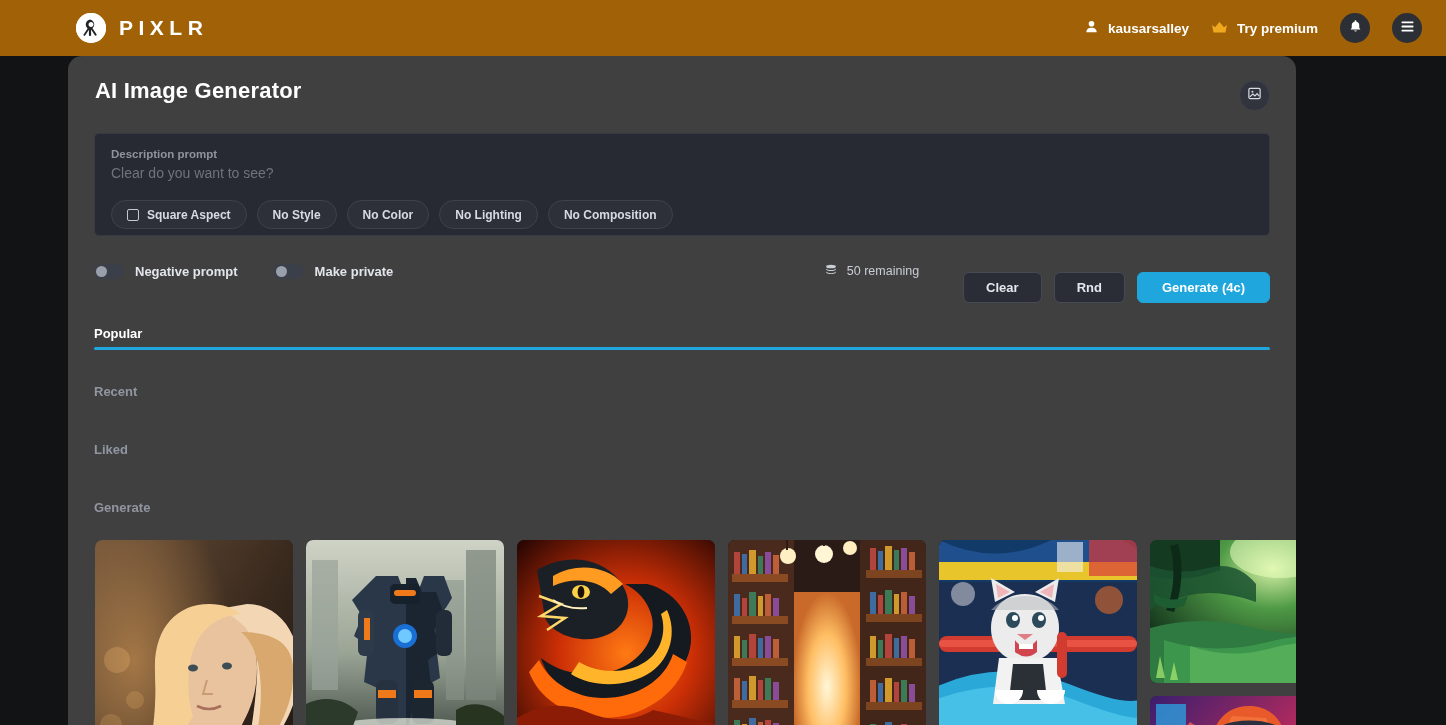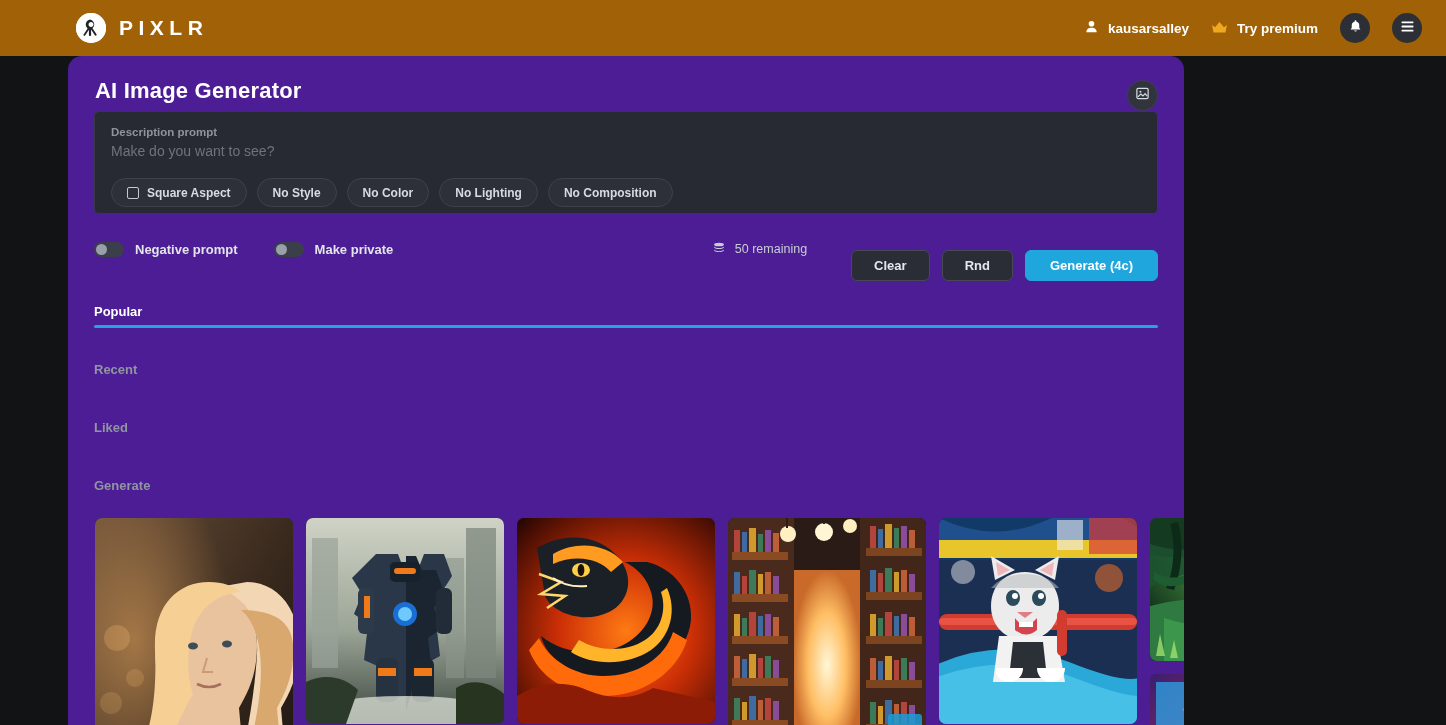--- a/index.html
+++ b/index.html
@@ -41,40 +41,41 @@
     width: 30px; height: 30px; border-radius: 50%;
     background: #2c2f35;
     display: flex; align-items: center; justify-content: center;
     cursor: pointer;
   }
   .crown { font-size: 15px; line-height: 1; }
 
   
   .panel {
     position: absolute; left: 68px; top: 56px;
-    width: 1116px; height: 669px;
-    background: #4c1d95;
+    width: 1228px; height: 669px;
+    background: #404040;
     border-radius: 14px 14px 0 0;
     padding: 22px 26px 0 26px;
     overflow: hidden;
   }
   .panel-head { display: flex; align-items: flex-start; }
   .page-title {
     color: #ffffff; font-size: 22px; font-weight: 700;
     letter-spacing: .2px; padding-left: 1px;
   }
   .round-btn {
     margin-left: auto; width: 31px; height: 31px; border-radius: 50%;
     background: #31343d; border: 1px solid #3c404a;
     display: flex; align-items: center; justify-content: center;
     cursor: pointer; margin-top: 2px;
   }
 
   
   .prompt-box {
+    margin-top: 22px;
     background: #272a32;
     border: 1px solid #363a45;
     border-radius: 5px;
     padding: 14px 16px 15px 16px;
     height: 103px;
   }
   .prompt-label { color: #8e939e; font-size: 11.5px; font-weight: 700; }
   .prompt-placeholder {
     color: #6e737e; font-size: 14px; margin-top: 5px; font-weight: 400;
   }
@@ -225,21 +226,21 @@
           <rect x="2" y="2.6" width="12" height="10.8" rx="1.4"></rect>
           <circle cx="5.8" cy="6.2" r="1.1" fill="#d6dae2" stroke="none"></circle>
           <path d="M3 11.6l3.3-3 2.2 2 2.3-2.4 2.2 2.6"></path>
         </svg>
       </span>
     </div>
   </div>
 
   <div class="prompt-box">
     <div class="prompt-label">Description prompt</div>
-    <div class="prompt-placeholder">Make do you want to see?</div>
+    <div class="prompt-placeholder">Clear do you want to see?</div>
 
     <div class="chips">
       <div class="chip">
         <span class="chip-square"></span>
         <span>Square Aspect</span>
       </div>
       <div class="chip">
         <span>No Style</span>
       </div>
       <div class="chip">

